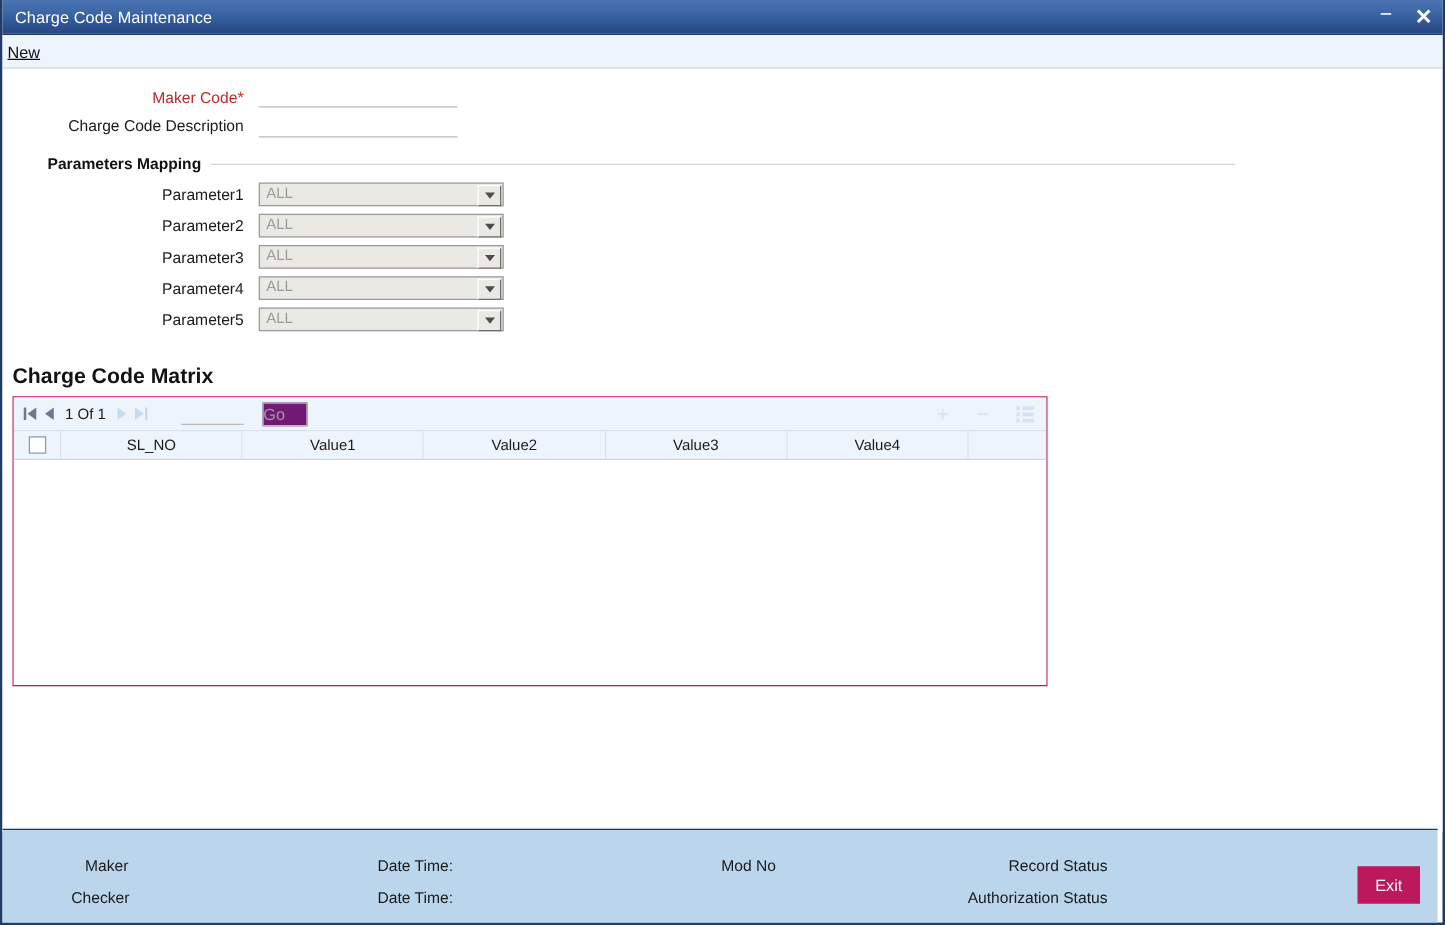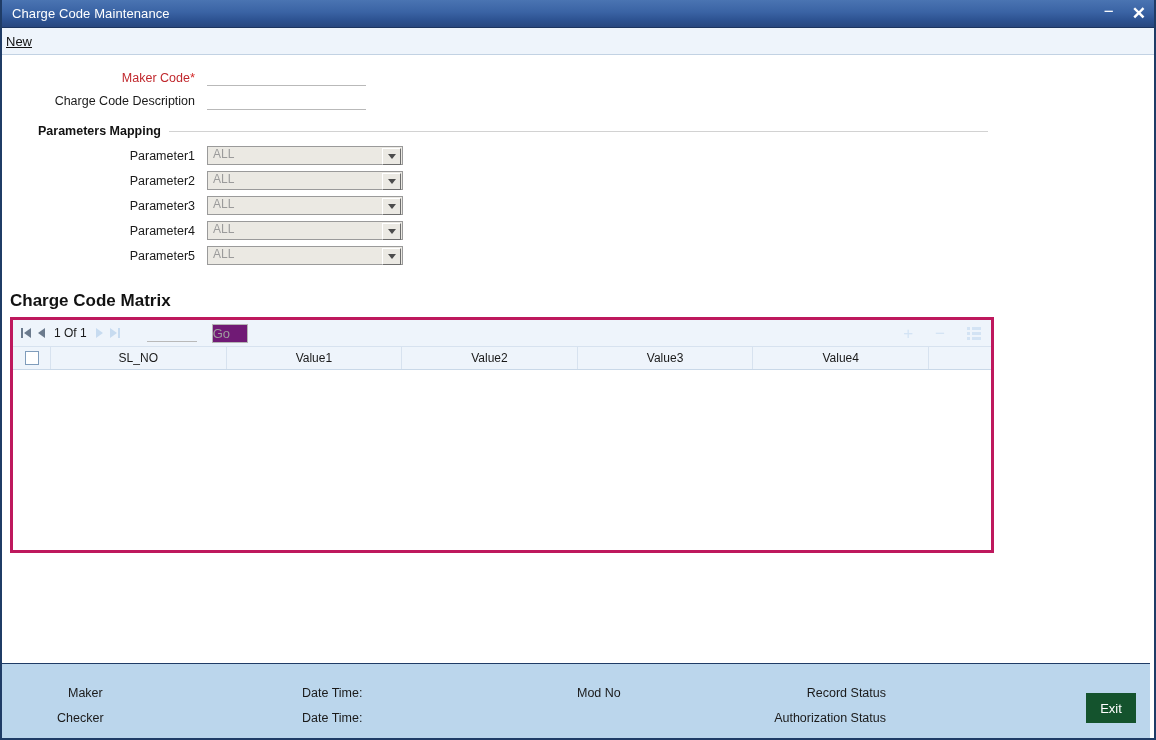--- a/index.html
+++ b/index.html
@@ -183,23 +183,23 @@
   .grid-title {
     font-size: 17px;
     font-weight: bold;
     color: #121212;
     padding-left: 8px;
     margin-top: 26px;
     margin-bottom: 6px;
   }
   .grid-wrap {
     margin-left: 8px;
-    width: 984px;
+    width: 828px;
     box-sizing: border-box;
-    border: 3px solid #be185d;
+    border: 1px solid #be185d;
     background: #ffffff;
   }
   .grid-toolbar {
     height: 26px;
     background: #eef4fb;
     display: flex;
     align-items: center;
     position: relative;
   }
   .pager {
@@ -328,21 +328,21 @@
   .f-dt2     { left: 300px; top: 47px; }
   .f-mod     { left: 575px; top: 22px; }
   .f-rec     { left: 760px; top: 22px; width: 124px; text-align: right; }
   .f-auth    { left: 760px; top: 47px; width: 124px; text-align: right; line-height: 15px; }
   .exit-btn {
     position: absolute;
     right: 14px;
     top: 29px;
     width: 50px;
     height: 30px;
-    background: #14532d;
+    background: #be185d;
     color: #ffffff;
     font-family: "Liberation Sans", sans-serif;
     font-size: 13px;
     line-height: 30px;
     text-align: center;
     border: none;
     user-select: none;
     cursor: pointer;
   }
 </style>

